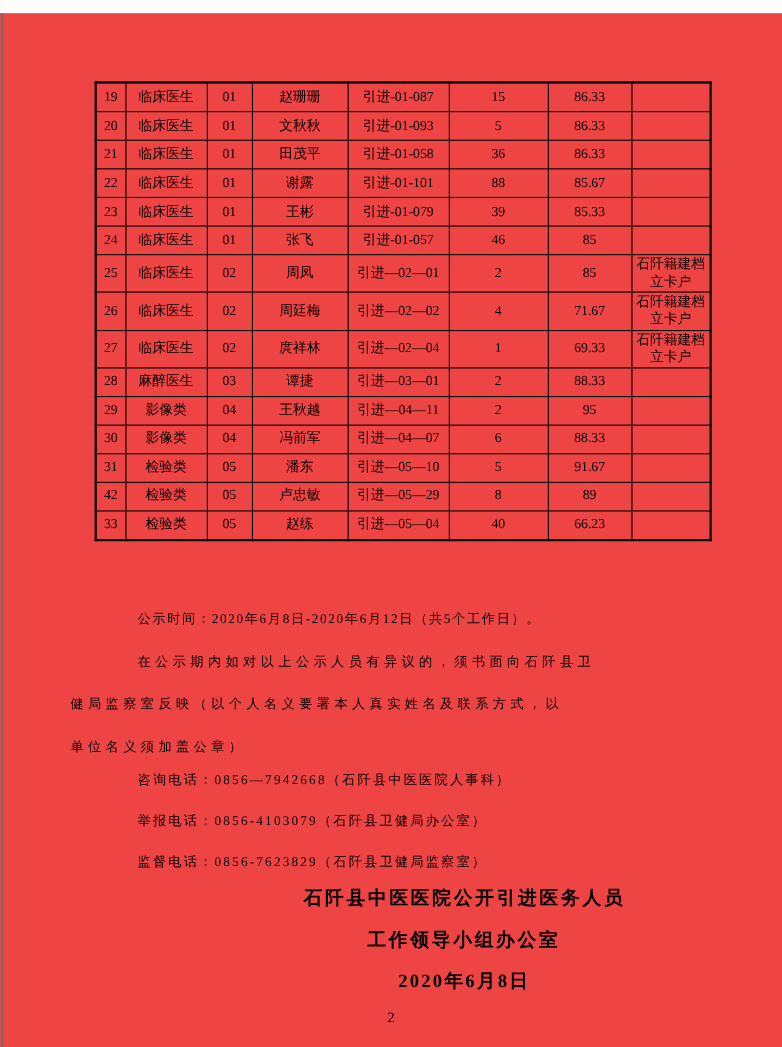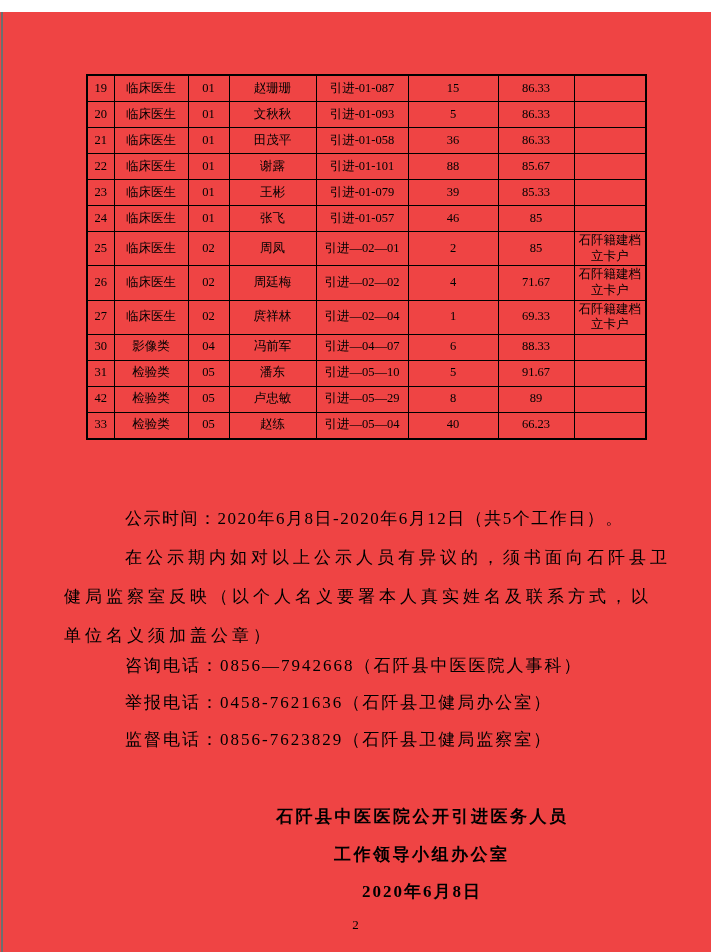--- a/index.html
+++ b/index.html
@@ -28,24 +28,25 @@
     text-align:center;vertical-align:middle;
     height:23px;
     padding:1px 2px;
     line-height:1.25;
     overflow:hidden;
     word-break:break-all;
   }
   
   .para{
     position:absolute;
-    font-size:17px;
+    font-size:12px;
     line-height:21px;
     white-space:nowrap;
     letter-spacing:1.5px;
+    margin-top:44px;
   }
   .obj{letter-spacing:4px;}
   .p-time{left:125px;top:496px;}
   .p-obj1{left:125px;top:535px;}
   .p-obj2{left:64px;top:574px;}
   .p-obj3{left:64px;top:613px;}
   .p-consult{left:125px;top:643px;letter-spacing:2px;}
   .p-report{left:125px;top:680px;letter-spacing:2px;}
   .p-supervise{left:125px;top:717px;letter-spacing:2px;}
   .sig{position:absolute;font-size:17px;white-space:nowrap;letter-spacing:2.5px;font-weight:bold;text-align:right;}
@@ -160,20 +161,40 @@
           <td>27</td>
           <td>临床医生</td>
           <td>02</td>
           <td>庹祥林</td>
           <td>引进—02—04</td>
           <td>1</td>
           <td>69.33</td>
           <td>石阡籍建档立卡户</td>
         </tr>
         <tr>
+          <td>28</td>
+          <td>麻醉医生</td>
+          <td>03</td>
+          <td>谭捷</td>
+          <td>引进—03—01</td>
+          <td>2</td>
+          <td>88.33</td>
+          <td></td>
+        </tr>
+        <tr>
+          <td>29</td>
+          <td>影像类</td>
+          <td>04</td>
+          <td>王秋越</td>
+          <td>引进—04—11</td>
+          <td>2</td>
+          <td>95</td>
+          <td></td>
+        </tr>
+        <tr>
           <td>30</td>
           <td>影像类</td>
           <td>04</td>
           <td>冯前军</td>
           <td>引进—04—07</td>
           <td>6</td>
           <td>88.33</td>
           <td></td>
         </tr>
         <tr>
@@ -208,21 +229,21 @@
         </tr>
       </tbody>
   </table>
 
   <div class="para p-time">公示时间：2020年6月8日-2020年6月12日（共5个工作日）。</div>
   <div class="para obj p-obj1">在公示期内如对以上公示人员有异议的，须书面向石阡县卫</div>
   <div class="para obj p-obj2">健局监察室反映（以个人名义要署本人真实姓名及联系方式，以</div>
   <div class="para obj p-obj3">单位名义须加盖公章）</div>
 
   <div class="para p-consult">咨询电话：0856—7942668（石阡县中医医院人事科）</div>
-  <div class="para p-report">举报电话：0458-7621636（石阡县卫健局办公室）</div>
+  <div class="para p-report">举报电话：0856-4103079（石阡县卫健局办公室）</div>
   <div class="para p-supervise">监督电话：0856-7623829（石阡县卫健局监察室）</div>
 
   <div class="sig sig1">石阡县中医医院公开引进医务人员</div>
   <div class="sig sig2">工作领导小组办公室</div>
   <div class="sig sig3">2020年6月8日</div>
 
   <div class="page-num">2</div>
 
 </div>
 

